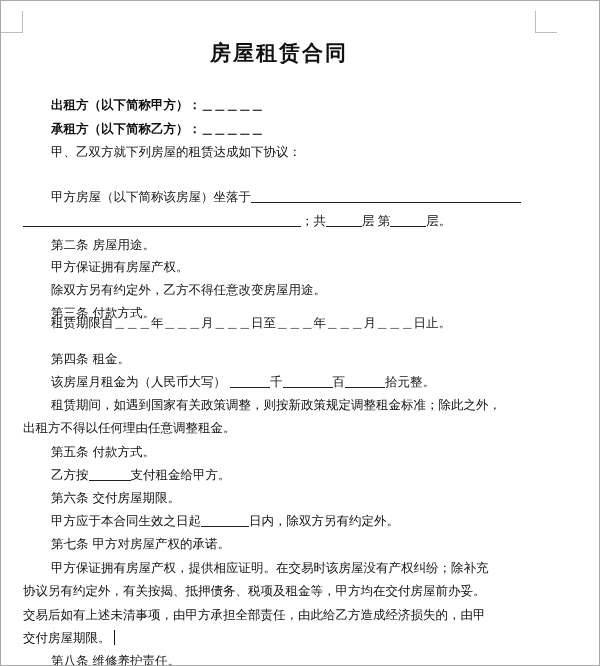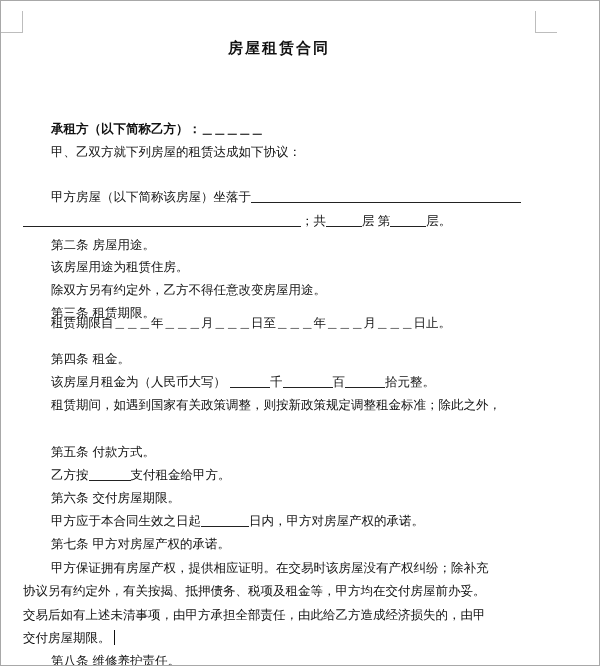--- a/index.html
+++ b/index.html
@@ -13,72 +13,76 @@
   .page {
     position: absolute; left: 0; top: 0; width: 598px; height: 664px;
     border: 1px solid #a8a8a8; background: #fff; overflow: hidden;
   }
   .corner { position: absolute; width: 21px; height: 21px; }
   .corner.tl { left: 0; top: 10px; border-right: 1px solid #bdbdbd; border-bottom: 1px solid #bdbdbd; }
   .corner.tr { left: 534px; top: 10px; border-left: 1px solid #bdbdbd; border-bottom: 1px solid #bdbdbd; }
   .title {
     position: absolute; left: 0; width: 556px; top: 38px; text-align: center;
     font-family: "DejaVu Serif", "Liberation Serif", serif;
-    font-size: 15px; font-weight: bold; letter-spacing: 2px;
+    font-size: 21px; font-weight: bold; letter-spacing: 2px;
   }
   .line {
     position: absolute; left: 50px; font-size: 12.5px; line-height: 16px; white-space: nowrap;
   }
   .line.bold { font-weight: bold; }
   .line.wrap { left: 22px; font-family: Liberation Serif, serif; }
   .u { display: inline-block; border-bottom: 1px solid #222; height: 13px; vertical-align: -2px; }
   .cursor { display: inline-block; width: 1.5px; height: 15px; background: #111; vertical-align: -3px; margin-left: 3px; }
 </style>
 </head>
 <body>
 
 <div class="page">
   <div class="corner tl"></div>
   <div class="corner tr"></div>
 
   <div class="title">房屋租赁合同</div>
 
+  <div class="line bold" style="top:96px">
+    <span>出租方（以下简称甲方）：</span><span>＿＿＿＿＿</span>
+  </div>
   <div class="line bold" style="top:120px">
     <span>承租方（以下简称乙方）：</span><span>＿＿＿＿＿</span>
   </div>
 
   <div class="line" style="top:143px">甲、乙双方就下列房屋的租赁达成如下协议：</div>
   <div class="line" style="top:188px">
     <span>甲方房屋（以下简称该房屋）坐落于</span><span class="u" style="width:270px"></span>
   </div>
   <div class="line wrap" style="top:212px">
     <span class="u" style="width:278px"></span><span>；共</span><span class="u" style="width:36px"></span><span>层  第</span><span class="u" style="width:36px"></span><span>层。</span>
   </div>
 
   <div class="line" style="top:236px">第二条  房屋用途。</div>
-  <div class="line" style="top:258px">该房屋用途为租赁住房。</div>
+  <div class="line" style="top:258px">甲方保证拥有房屋产权。</div>
   <div class="line" style="top:281px">除双方另有约定外，乙方不得任意改变房屋用途。</div>
 
-  <div class="line" style="top:304px">第三条  租赁期限。</div>
+  <div class="line" style="top:304px">第三条  付款方式。</div>
   <div class="line" style="top:314px">租赁期限自＿＿＿年＿＿＿月＿＿＿日至＿＿＿年＿＿＿月＿＿＿日止。</div>
 
   <div class="line" style="top:350px">第四条  租金。</div>
   <div class="line" style="top:373px">
     <span>该房屋月租金为（人民币大写）</span><span class="u" style="width:40px;margin-left:4px"></span><span>千</span><span class="u" style="width:50px"></span><span>百</span><span class="u" style="width:40px"></span><span>拾元整。</span>
   </div>
   <div class="line" style="top:396px">租赁期间，如遇到国家有关政策调整，则按新政策规定调整租金标准；除此之外，</div>
+  <div class="line wrap" style="top:419px">出租方不得以任何理由任意调整租金。</div>
 
   <div class="line" style="top:443px">第五条  付款方式。</div>
   <div class="line" style="top:466px">
     <span>乙方按</span><span class="u" style="width:42px"></span><span>支付租金给甲方。</span>
   </div>
 
   <div class="line" style="top:489px">第六条  交付房屋期限。</div>
   <div class="line" style="top:512px">
-    <span>甲方应于本合同生效之日起</span><span class="u" style="width:48px"></span><span>日内，甲方对房屋产权的承诺。</span>
+    <span>甲方应于本合同生效之日起</span><span class="u" style="width:48px"></span><span>日内，除双方另有约定外。</span>
   </div>
 
   <div class="line" style="top:535px">第七条  甲方对房屋产权的承诺。</div>
   <div class="line" style="top:559px">甲方保证拥有房屋产权，提供相应证明。在交易时该房屋没有产权纠纷；除补充</div>
   <div class="line wrap" style="top:582px">协议另有约定外，有关按揭、抵押债务、税项及租金等，甲方均在交付房屋前办妥。</div>
   <div class="line wrap" style="top:606px">交易后如有上述未清事项，由甲方承担全部责任，由此给乙方造成经济损失的，由甲</div>
   <div class="line wrap" style="top:629px">
     <span>交付房屋期限。</span><span class="cursor"></span>
   </div>
 

